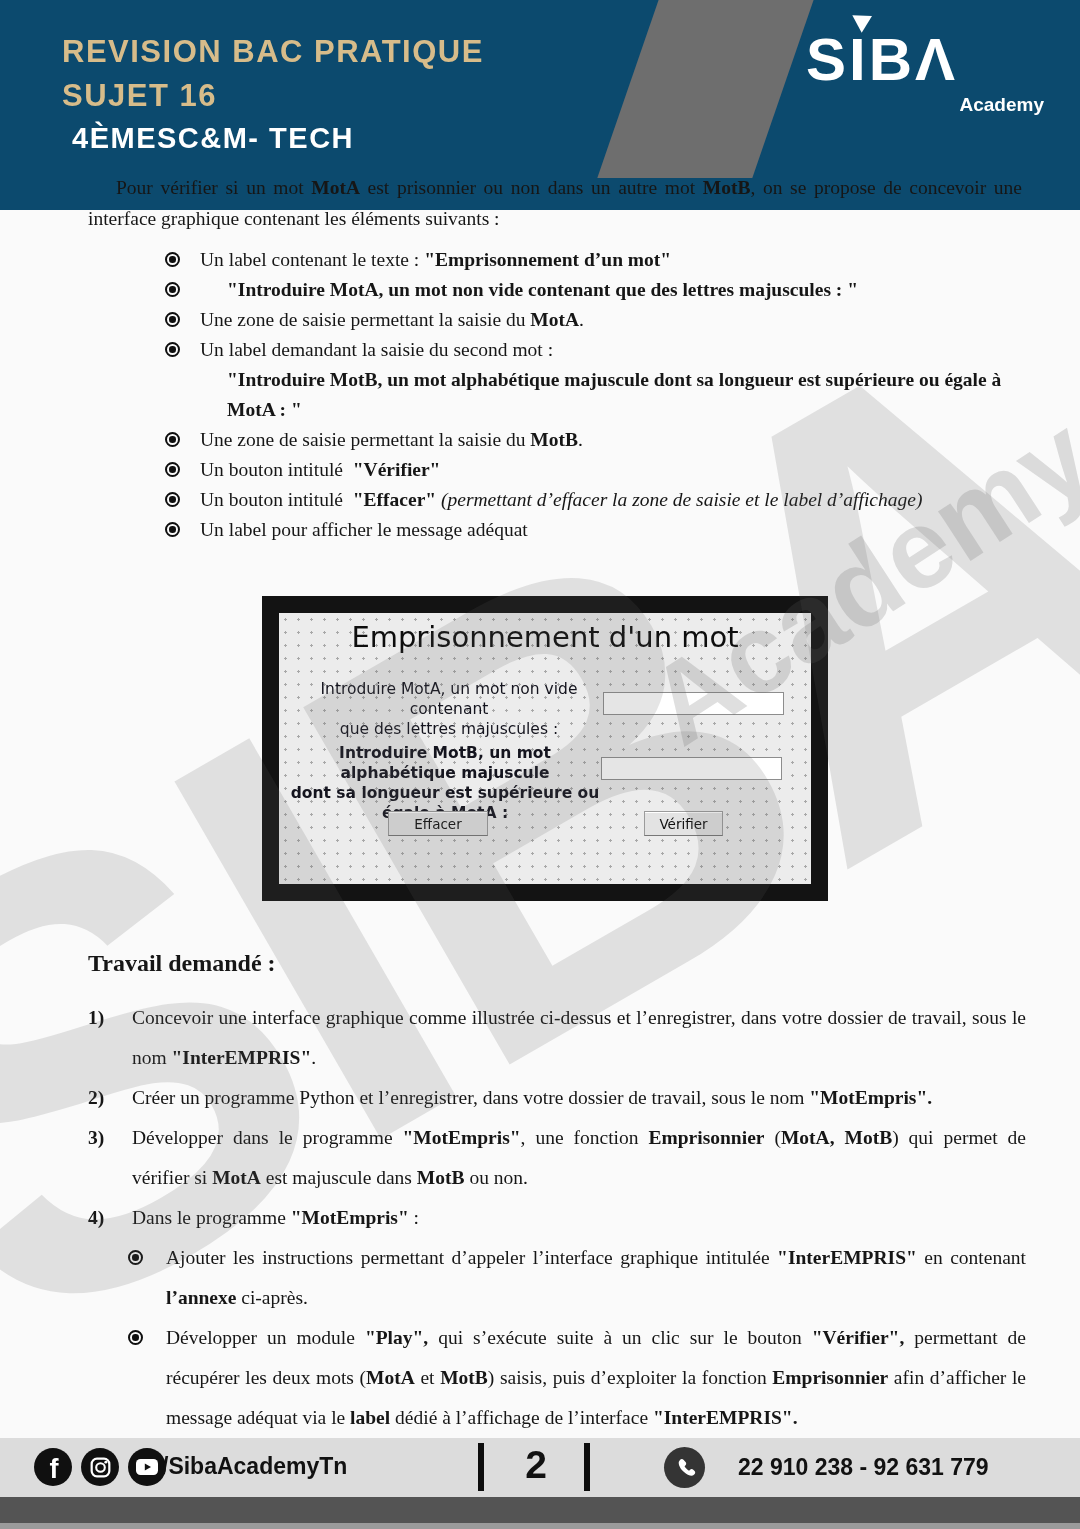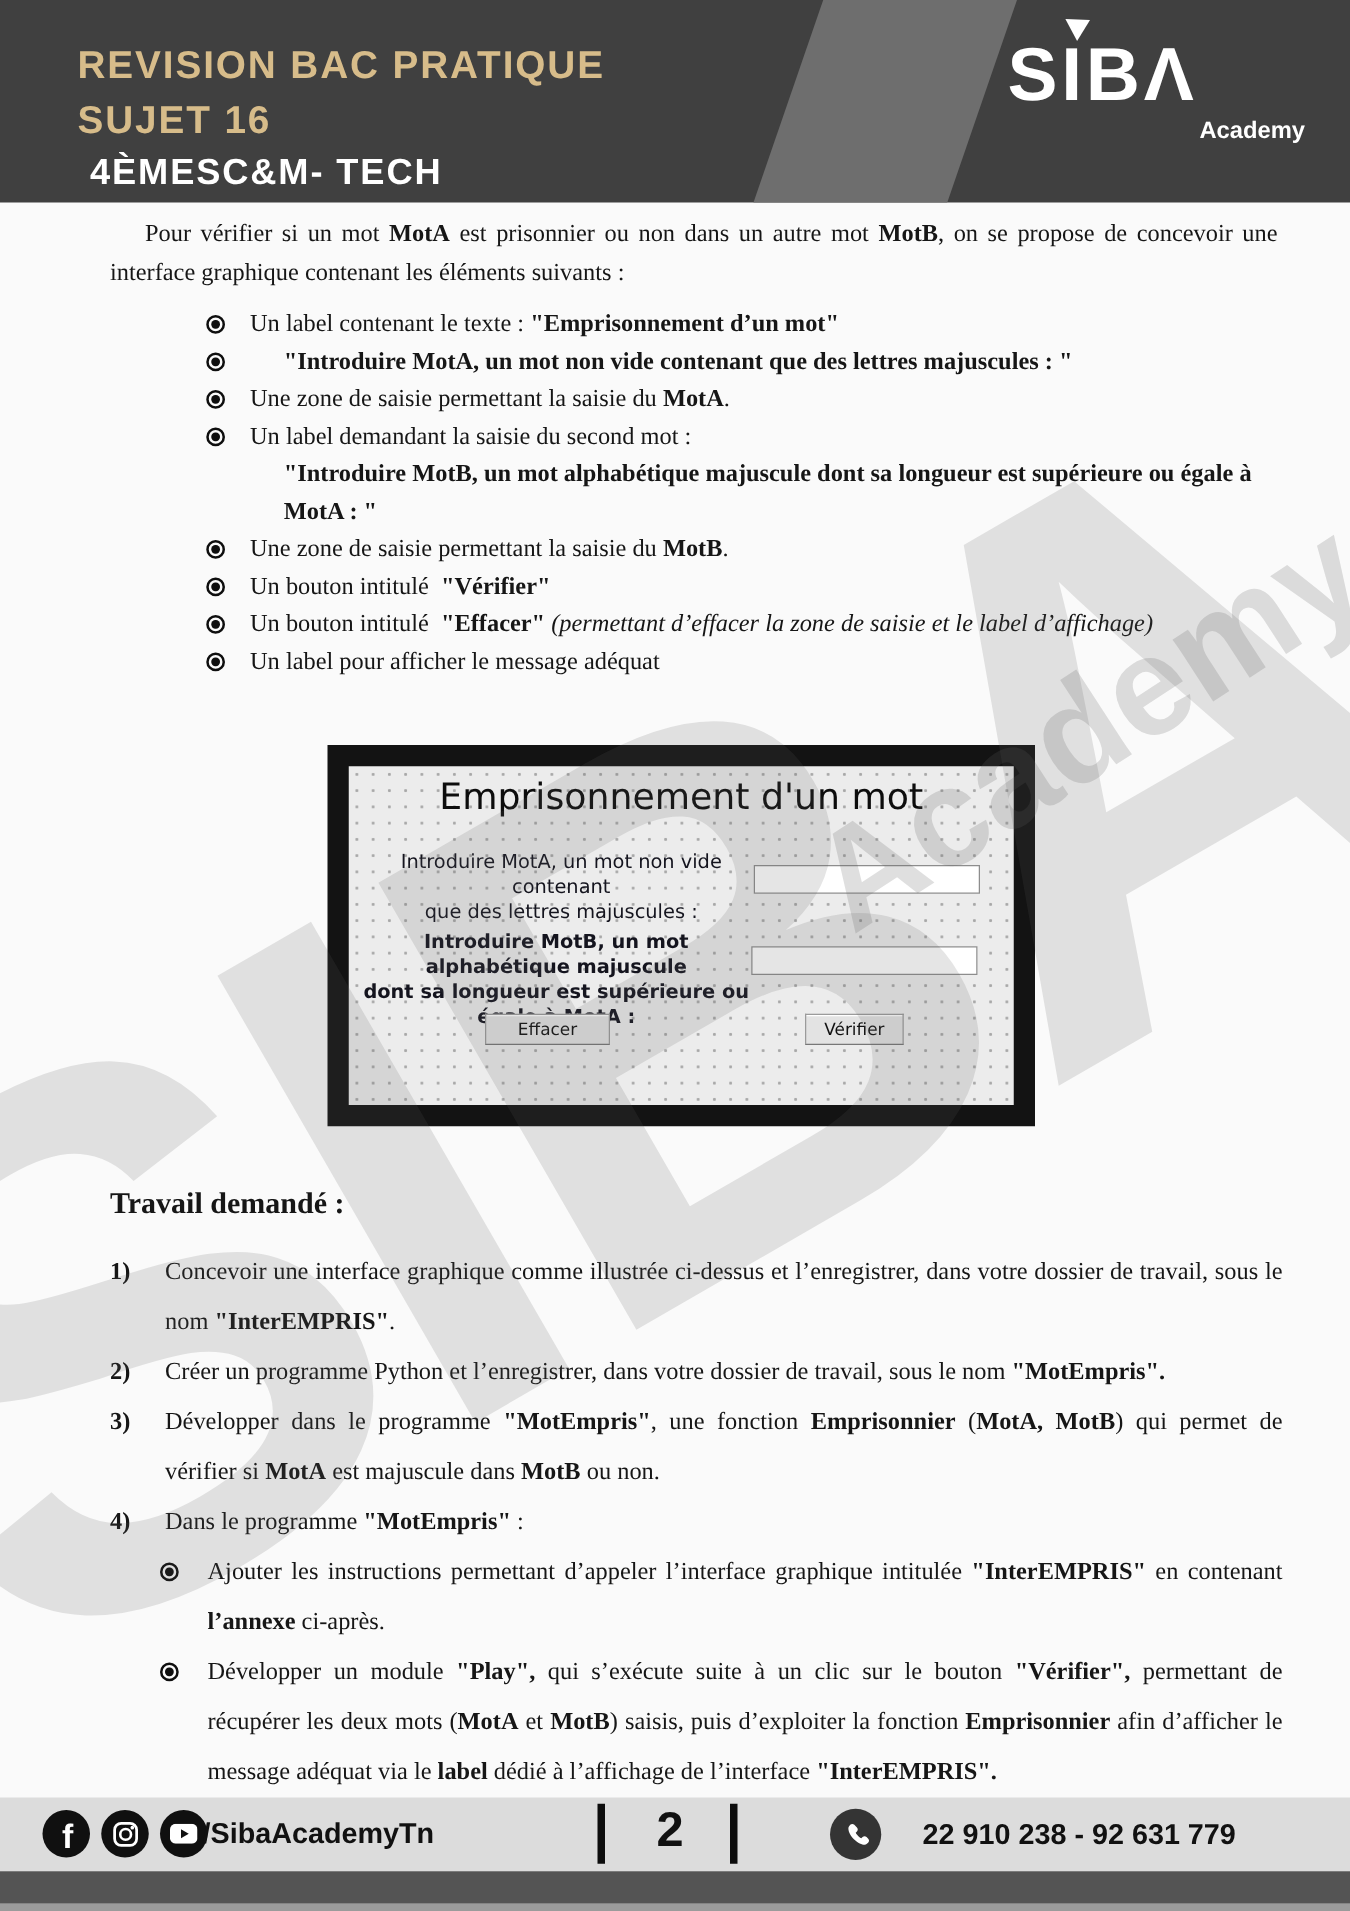--- a/index.html
+++ b/index.html
@@ -1,21 +1,21 @@
 <!DOCTYPE html>
 <html><head>
 <meta charset="utf-8">
 <style>
   *{margin:0;padding:0;box-sizing:border-box;}
   html,body{background:#e9e9e9;}
   .page{position:relative;width:1080px;height:1529px;background:#fafafa;overflow:hidden;
         font-family:"Liberation Serif",serif;color:#161616;margin:0 auto;}
 
   
-  .header{position:absolute;left:0;top:0;width:1080px;height:162px;background:#404040;overflow:hidden;}
+  .header{position:absolute;left:0;top:0;width:1080px;height:210px;background:#0c4a6e;overflow:hidden;}
   .stripe{position:absolute;left:630px;top:-12px;width:155px;height:190px;background:#6e6e6e;
           transform:skewX(-19deg);}
   .h-line{position:absolute;font-family:"Liberation Sans",sans-serif;font-weight:700;
           letter-spacing:1.5px;color:#d7bc8a;font-size:31px;}
   .h1{left:62px;top:34px;}
   .h2{left:62px;top:78px;}
   .h3{left:72px;top:122px;color:#ffffff;font-size:29px;}
   .logo{position:absolute;left:806px;top:30px;width:242px;color:#fff;font-family:"Liberation Sans",sans-serif;}
   .logo-main{font-size:60px;font-weight:800;letter-spacing:3px;line-height:1;position:relative;}
   .logo-tri{position:absolute;left:50px;top:-20px;width:0;height:0;

